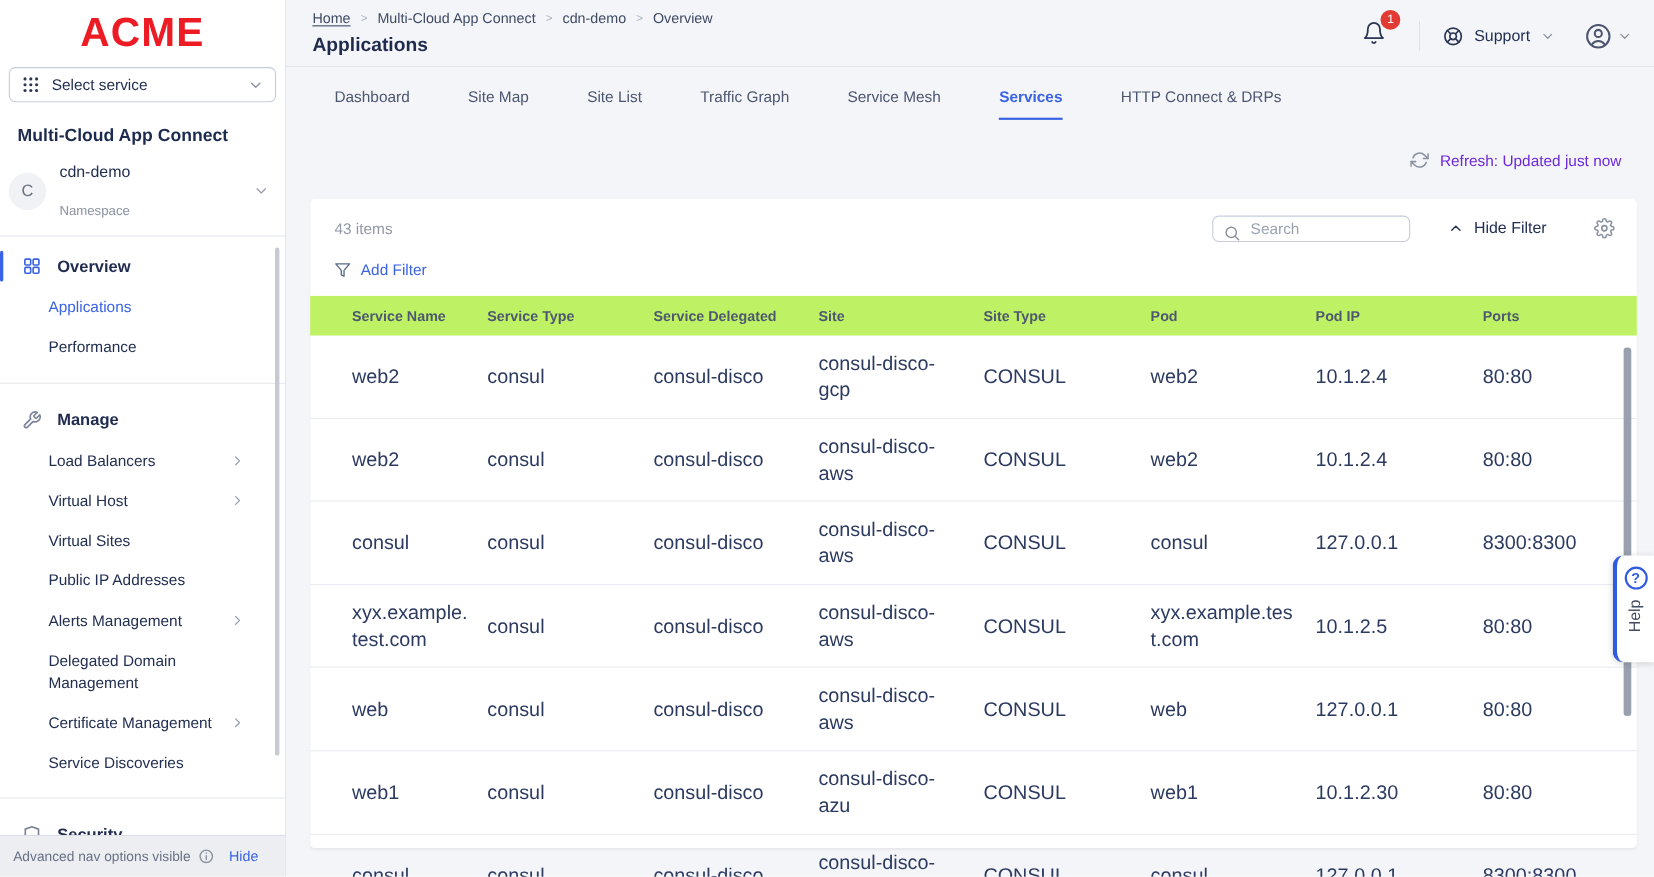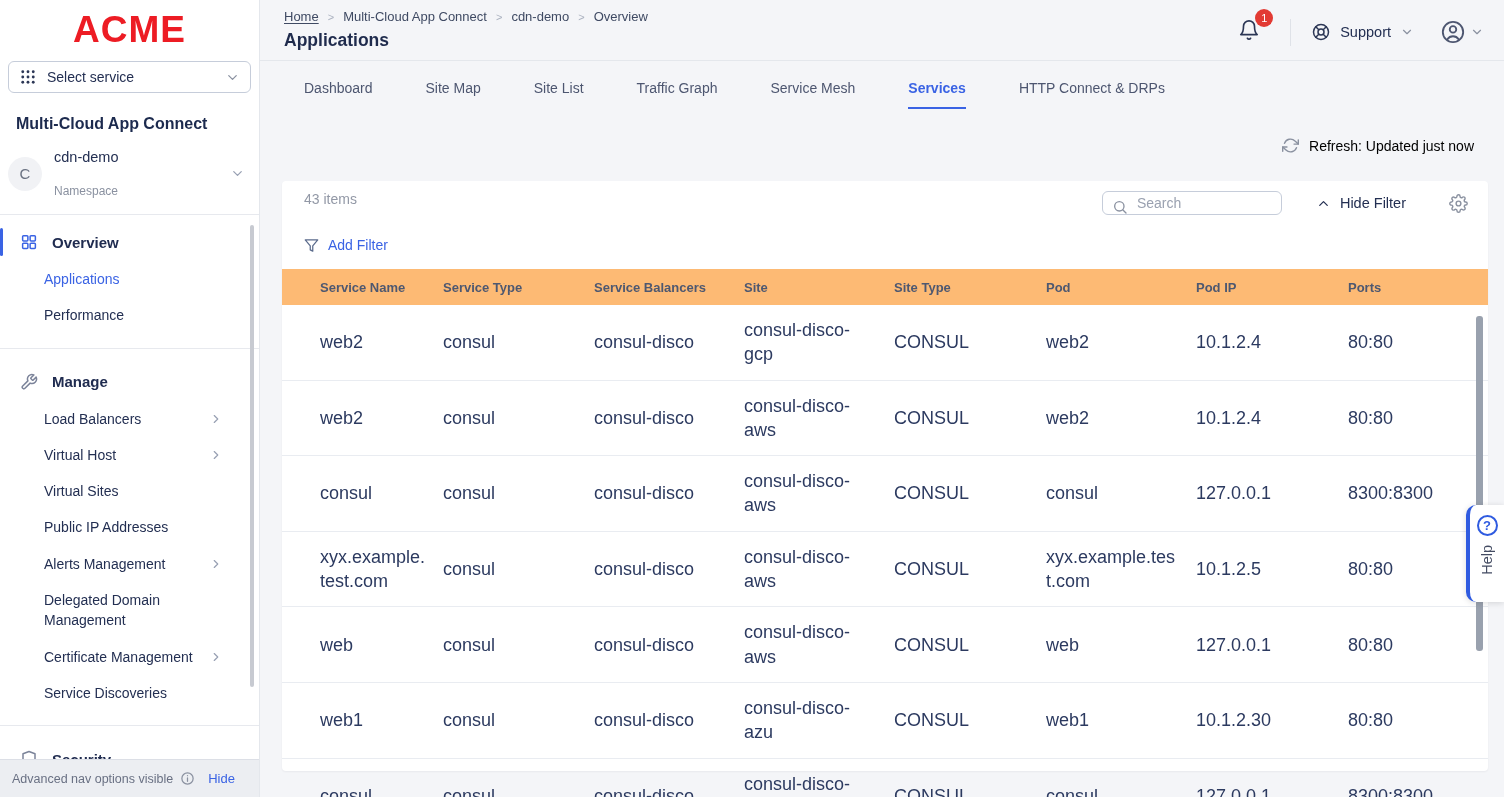--- a/index.html
+++ b/index.html
@@ -58,45 +58,45 @@
   .support { display: flex; align-items: center; gap: 9px; cursor: pointer; color: #232f52; font-size: 14.5px; }
   .support .chev { color: #8a91a0; }
   .account { display: flex; align-items: center; gap: 4px; cursor: pointer; color: #4d5670; margin-left: 26px; padding-right: 4px; }
   .account .chev { color: #8a91a0; }
 
   .tabs { display: flex; gap: 35px; padding: 0 26px; margin-top: 19px; }
   .tab { font-size: 14px; color: #4d5670; padding-bottom: 11px; cursor: pointer; border-bottom: 2.5px solid transparent; margin-left: 18px; }
   .tab.active { color: #3a63e4; font-weight: 700; border-bottom-color: #3a63e4; }
 
   .refresh-row { display: flex; justify-content: flex-end; padding-right: 30px; margin-top: 28px; }
-  .refresh { display: flex; align-items: center; gap: 10px; font-size: 14px; color: #000000; cursor: pointer; }
+  .refresh { display: flex; align-items: center; gap: 10px; font-size: 14px; color: #6d28d9; cursor: pointer; }
   .refresh .icn { color: #8a91a0; }
 
   .card { margin: 27px 16px 0 22px; background: #fff; border-radius: 4px; height: 590px;
           box-shadow: 0 1px 2px rgba(16,24,40,.05); position: relative; }
-  .card-top { display: flex; justify-content: space-between; align-items: flex-start; padding: 10px 20px 0 22px; height: 43px; }
+  .card-top { display: flex; justify-content: space-between; align-items: center; padding: 10px 20px 0 22px; height: 43px; }
   .items-count { font-size: 14px; color: #9298a6; }
   .card-top-right { display: flex; align-items: center; }
   .search-box { position: relative; width: 180px; }
   .search-box .icn { position: absolute; left: 10px; top: 8px; color: #8a91a0; }
   .search-box input { width: 180px; height: 24px; border: 1px solid #c6cdda; border-radius: 6px;
                       padding: 0 10px 0 34px; font-size: 14px; color: #232f52; outline: none;
                       font-family: "Liberation Sans", sans-serif; }
   .search-box input::placeholder { color: #9aa1b0; }
   .hide-filter { display: flex; align-items: center; gap: 9px; margin-left: 34px; cursor: pointer;
                  font-size: 14.5px; color: #232f52; }
   .hide-filter .icn { color: #232f52; }
   .gear-btn { margin-left: 43px; color: #8a91a0; cursor: pointer; background: none; border: none; display: flex; }
   .add-filter { display: flex; align-items: center; gap: 9px; margin: 13px 0 0 22px; cursor: pointer;
                 font-size: 14px; color: #3a63e4; width: max-content; }
   .add-filter .icn { color: #5b6b8c; }
 
   .trow { display: grid; grid-template-columns: 123px 151px 150px 150px 152px 150px 152px minmax(0,1fr);
           padding-left: 38px; padding-right: 14px; align-items: center; }
-  .thead { margin-top: 16px; height: 36px; background: #fdba74; }
+  .thead { margin-top: 16px; height: 36px; background: #bef264; }
   .th { font-size: 13px; font-weight: 700; color: #4e5870; padding-right: 16px; }
   .tr { min-height: 48px; border-bottom: 1px solid #e9ecf1; cursor: pointer; }
   .td { font-size: 18px; color: #2c3a60; padding: 13px 16px 13px 0; overflow-wrap: anywhere; line-height: 1.35; }
 
   .v-scrollbar { position: absolute; right: 5px; top: 135px; width: 7px; height: 335px;
                  background: #99a1ae; border-radius: 3px; }
   .h-scrollbar { margin: 22px 24px 0 11px; height: 9px; background: #8f97a4; border-radius: 5px; }
 
   .pager { display: flex; justify-content: space-between; align-items: center; padding: 17px 20px 0 20px; }
   .pager-left { display: flex; align-items: center; gap: 14px; }
@@ -356,21 +356,21 @@
       <div class="add-filter">
         <svg class="icn" width="15" height="15" viewBox="0 0 24 24" fill="none" stroke="currentColor" stroke-width="2" stroke-linecap="round" stroke-linejoin="round">
             <polygon points="22 3 2 3 10 12.46 10 19 14 21 14 12.46 22 3"></polygon>
           </svg>
         <span>Add Filter</span>
       </div>
 
       <div class="thead trow" id="thead">
           <span class="th">Service Name</span>
           <span class="th">Service Type</span>
-          <span class="th">Service Balancers</span>
+          <span class="th">Service Delegated</span>
           <span class="th">Site</span>
           <span class="th">Site Type</span>
           <span class="th">Pod</span>
           <span class="th">Pod IP</span>
           <span class="th">Ports</span>
         </div>
       <div class="tbody" id="tbody">
           <div class="trow tr">
             <span class="td">web2</span>
             <span class="td">consul</span>

